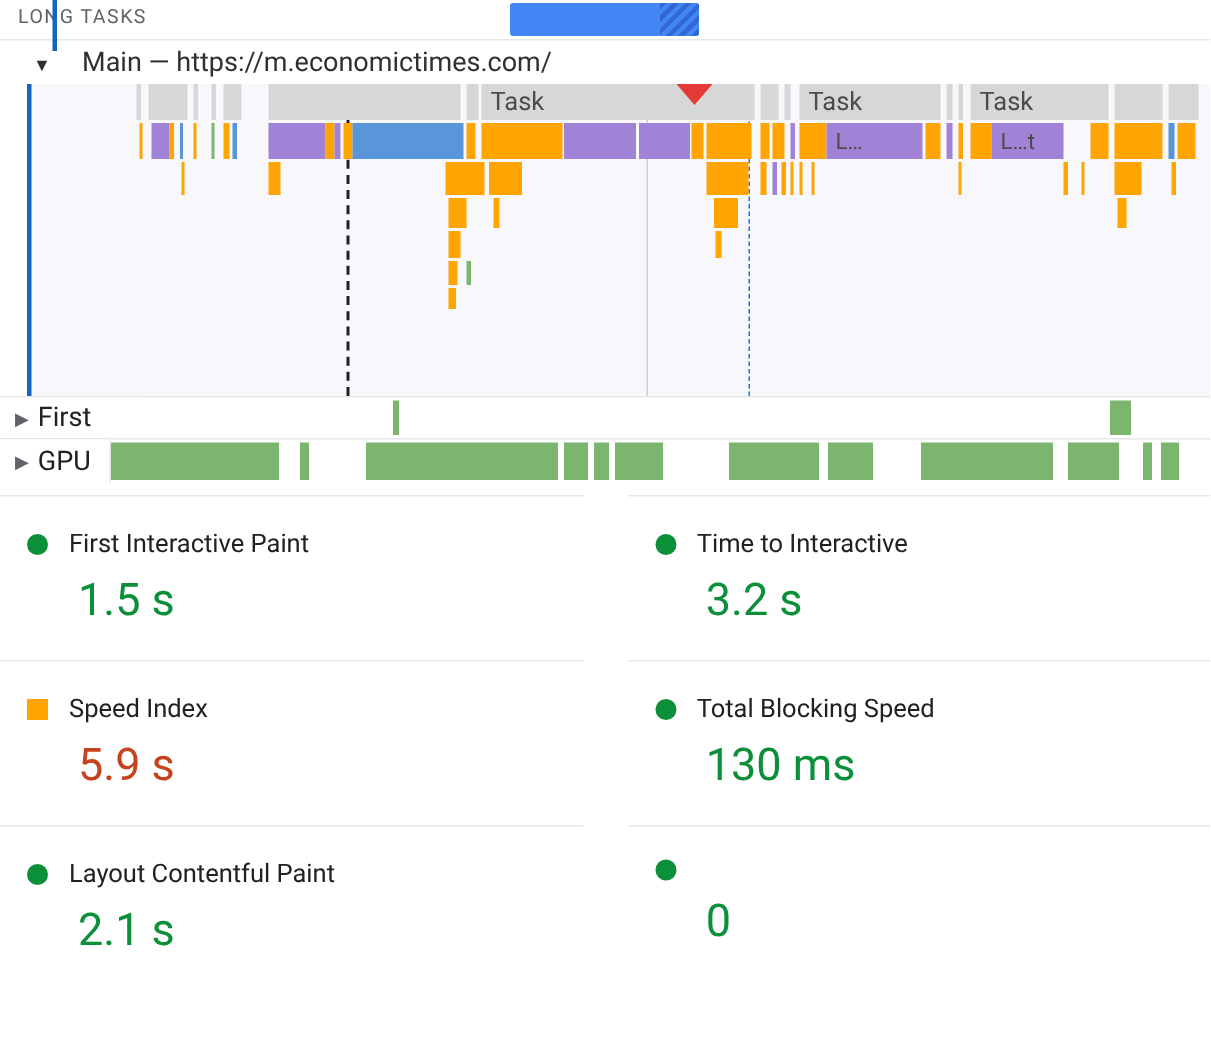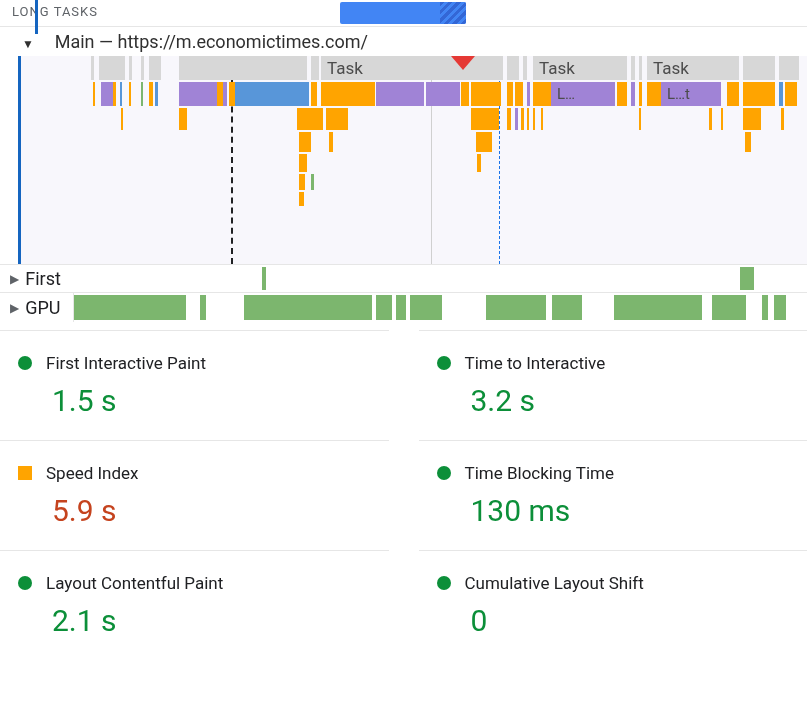--- a/index.html
+++ b/index.html
@@ -119,21 +119,21 @@
       <div class="seg" style="left:450px;width:30px;background:var(--amber);"></div>
       <div class="seg" style="left:486px;width:6px;background:var(--amber);"></div>
       <div class="seg" style="left:494px;width:8px;background:var(--amber);"></div>
       <div class="seg" style="left:506px;width:3px;background:var(--purple);"></div>
       <div class="seg" style="left:512px;width:18px;background:var(--amber);"></div>
       <div class="seg task-label" style="left:530px;width:64px;background:var(--purple);font-size:15px;"><span>L…</span></div>
       <div class="seg" style="left:596px;width:10px;background:var(--amber);"></div>
       <div class="seg" style="left:610px;width:4px;background:var(--purple);"></div>
       <div class="seg" style="left:618px;width:3px;background:var(--amber);"></div>
       <div class="seg" style="left:626px;width:14px;background:var(--amber);"></div>
-      <div class="seg task-label" style="left:640px;width:60px;background:var(--purple);font-size:15px;"><span>L…t</span></div>
+      <div class="seg task-label" style="left:640px;width:48px;background:var(--purple);font-size:15px;"><span>L…t</span></div>
       <div class="seg" style="left:706px;width:12px;background:var(--amber);"></div>
       <div class="seg" style="left:722px;width:32px;background:var(--amber);"></div>
       <div class="seg" style="left:758px;width:4px;background:var(--blue);"></div>
       <div class="seg" style="left:764px;width:12px;background:var(--amber);"></div>
     </div>
 
     <div class="row" style="top:52px;height:22px;">
       <div class="seg" style="left:100px;width:2px;background:var(--amber);"></div>
       <div class="seg" style="left:158px;width:8px;background:var(--amber);"></div>
       <div class="seg" style="left:276px;width:26px;background:var(--amber);"></div>
@@ -225,32 +225,31 @@
       <div class="hdr">
         <span class="square" style="background: rgb(255, 164, 0);"></span>
         <span>Speed Index</span>
       </div>
       <div class="val orange">5.9 s</div>
     </div>
     <div class="gap"></div>
     <div class="metric">
       <div class="hdr">
         <span class="dot" style="background: rgb(12, 143, 57);"></span>
-        <span>Time Blocking Time</span>
+        <span>Total Blocking Speed</span>
       </div>
       <div class="val green">130 ms</div>
     </div>
     <div class="metric">
       <div class="hdr">
         <span class="dot" style="background: rgb(12, 143, 57);"></span>
         <span>Layout Contentful Paint</span>
       </div>
       <div class="val green">2.1 s</div>
     </div>
     <div class="gap"></div>
     <div class="metric">
       <div class="hdr">
         <span class="dot" style="background: rgb(12, 143, 57);"></span>
-        <span>Cumulative Layout Shift</span>
       </div>
       <div class="val green">0</div>
     </div>
   </div>
 
 </body></html>

